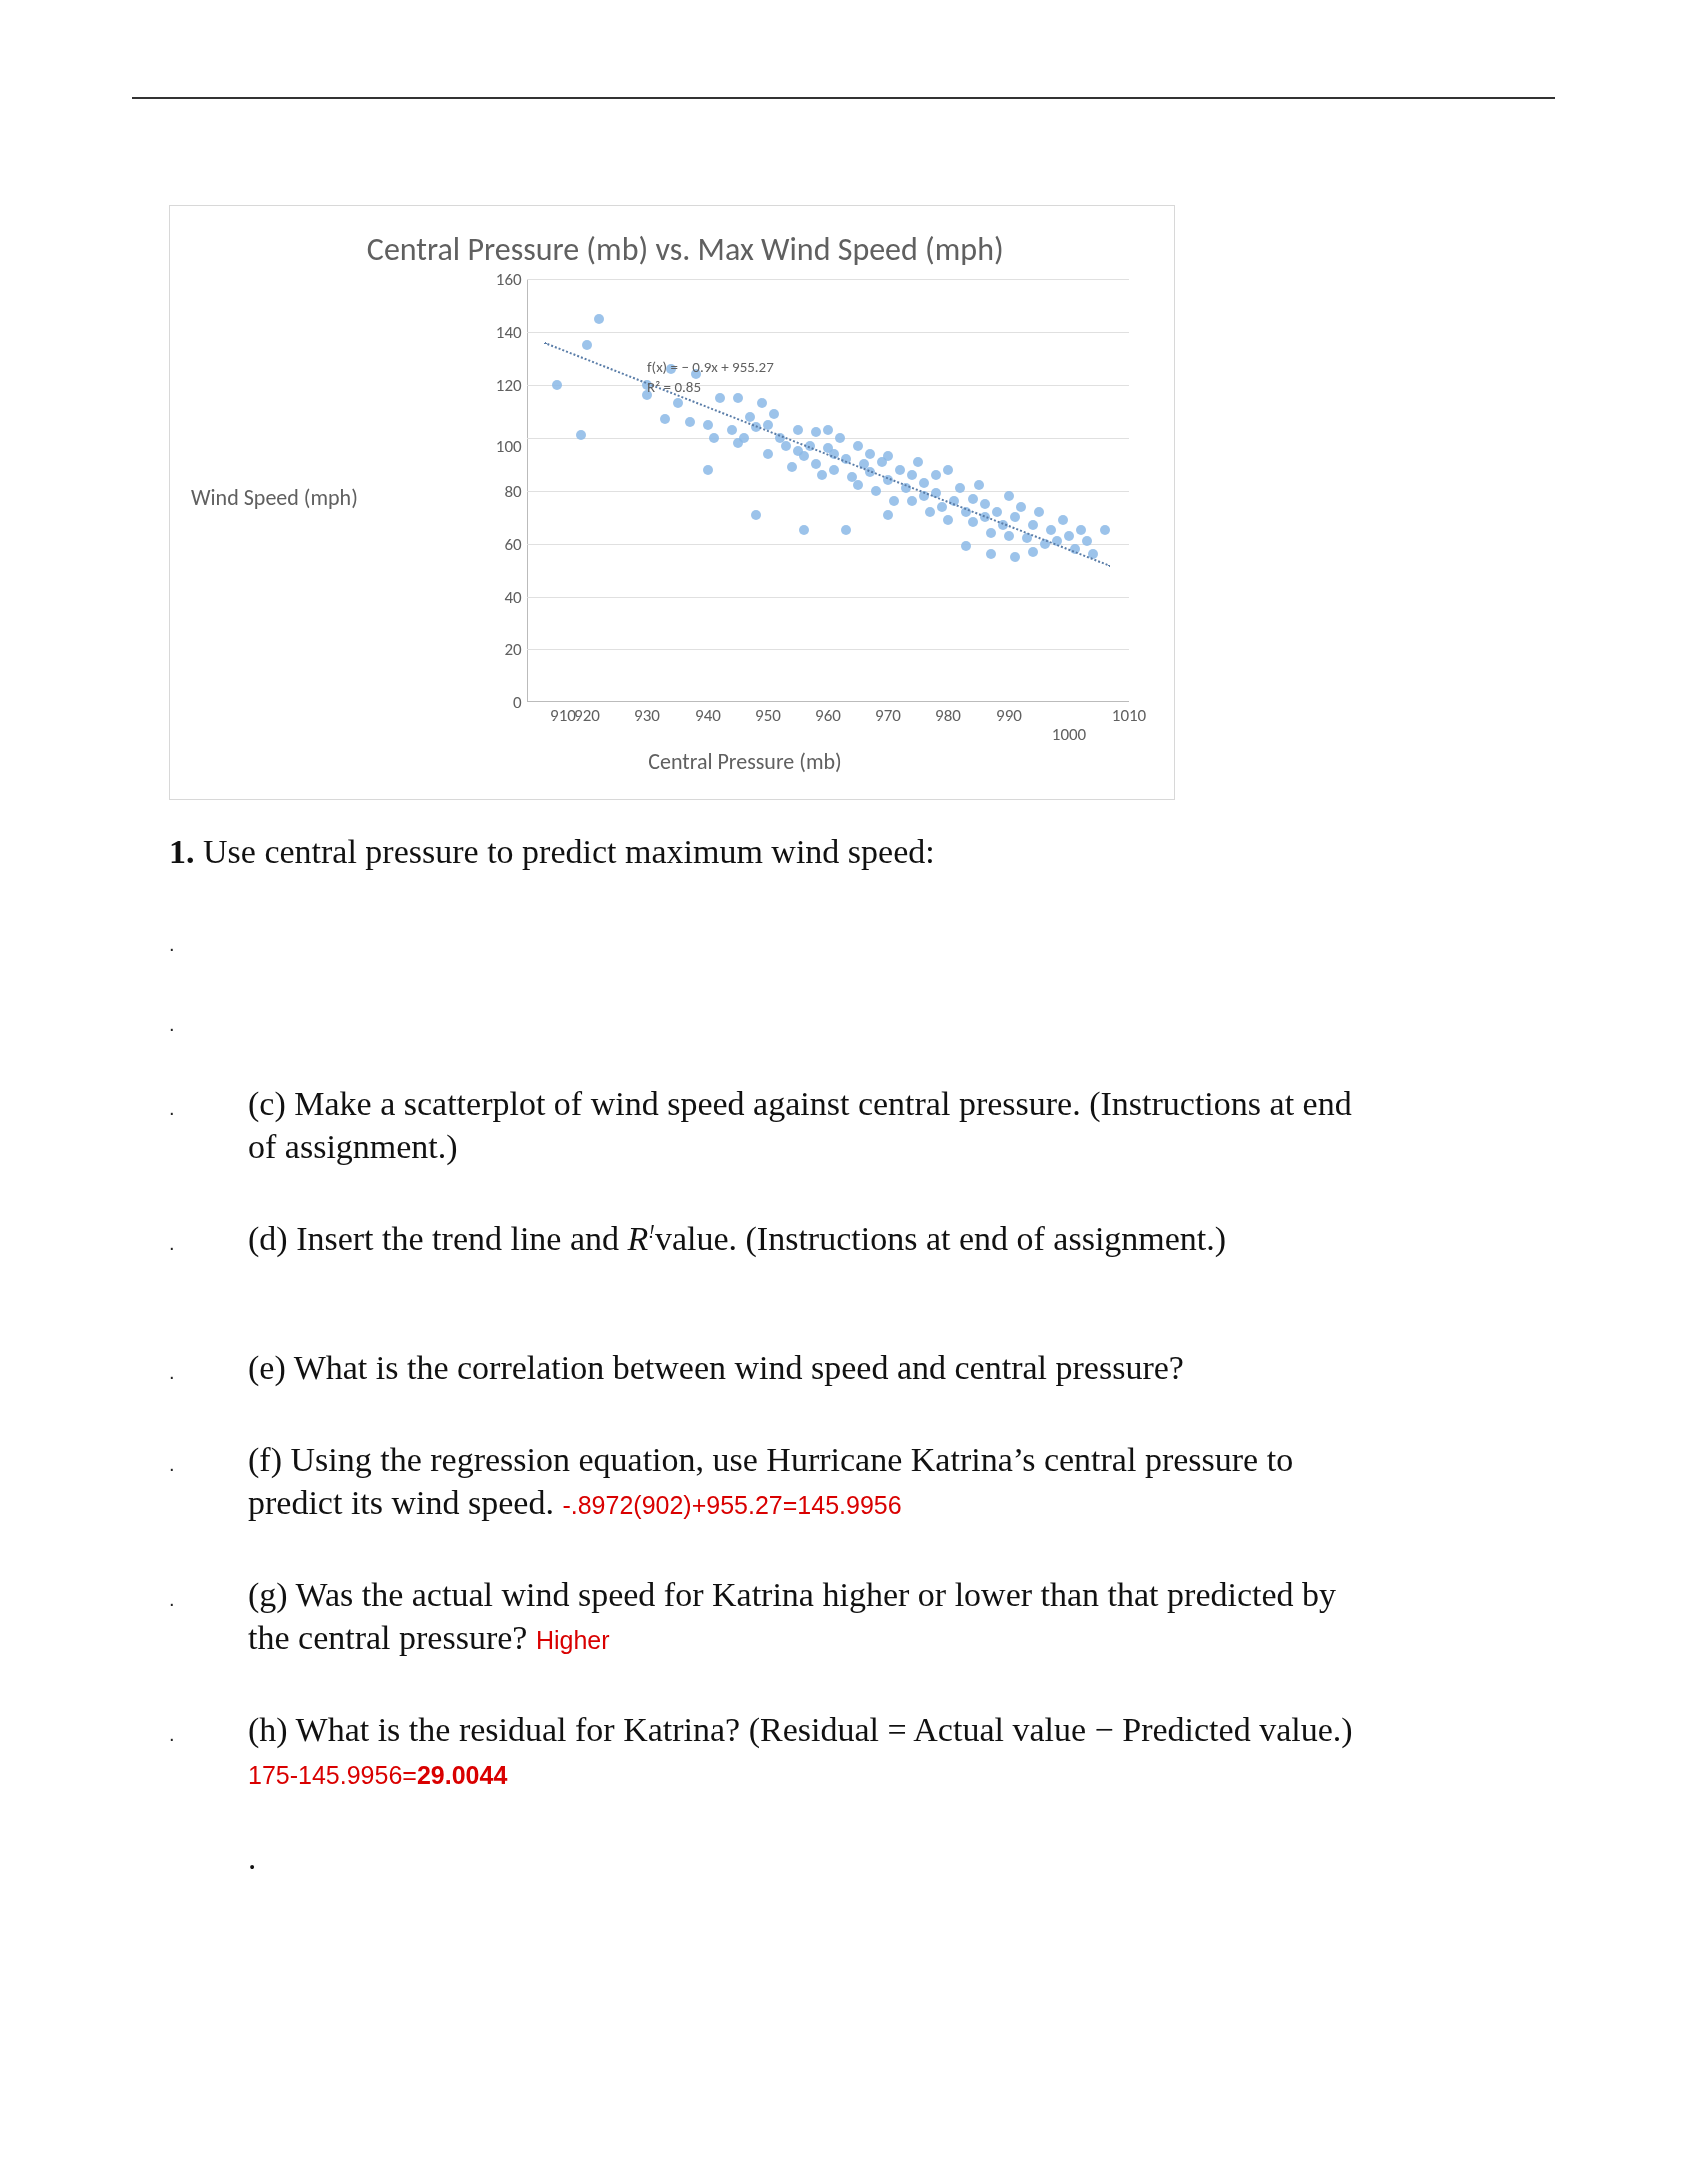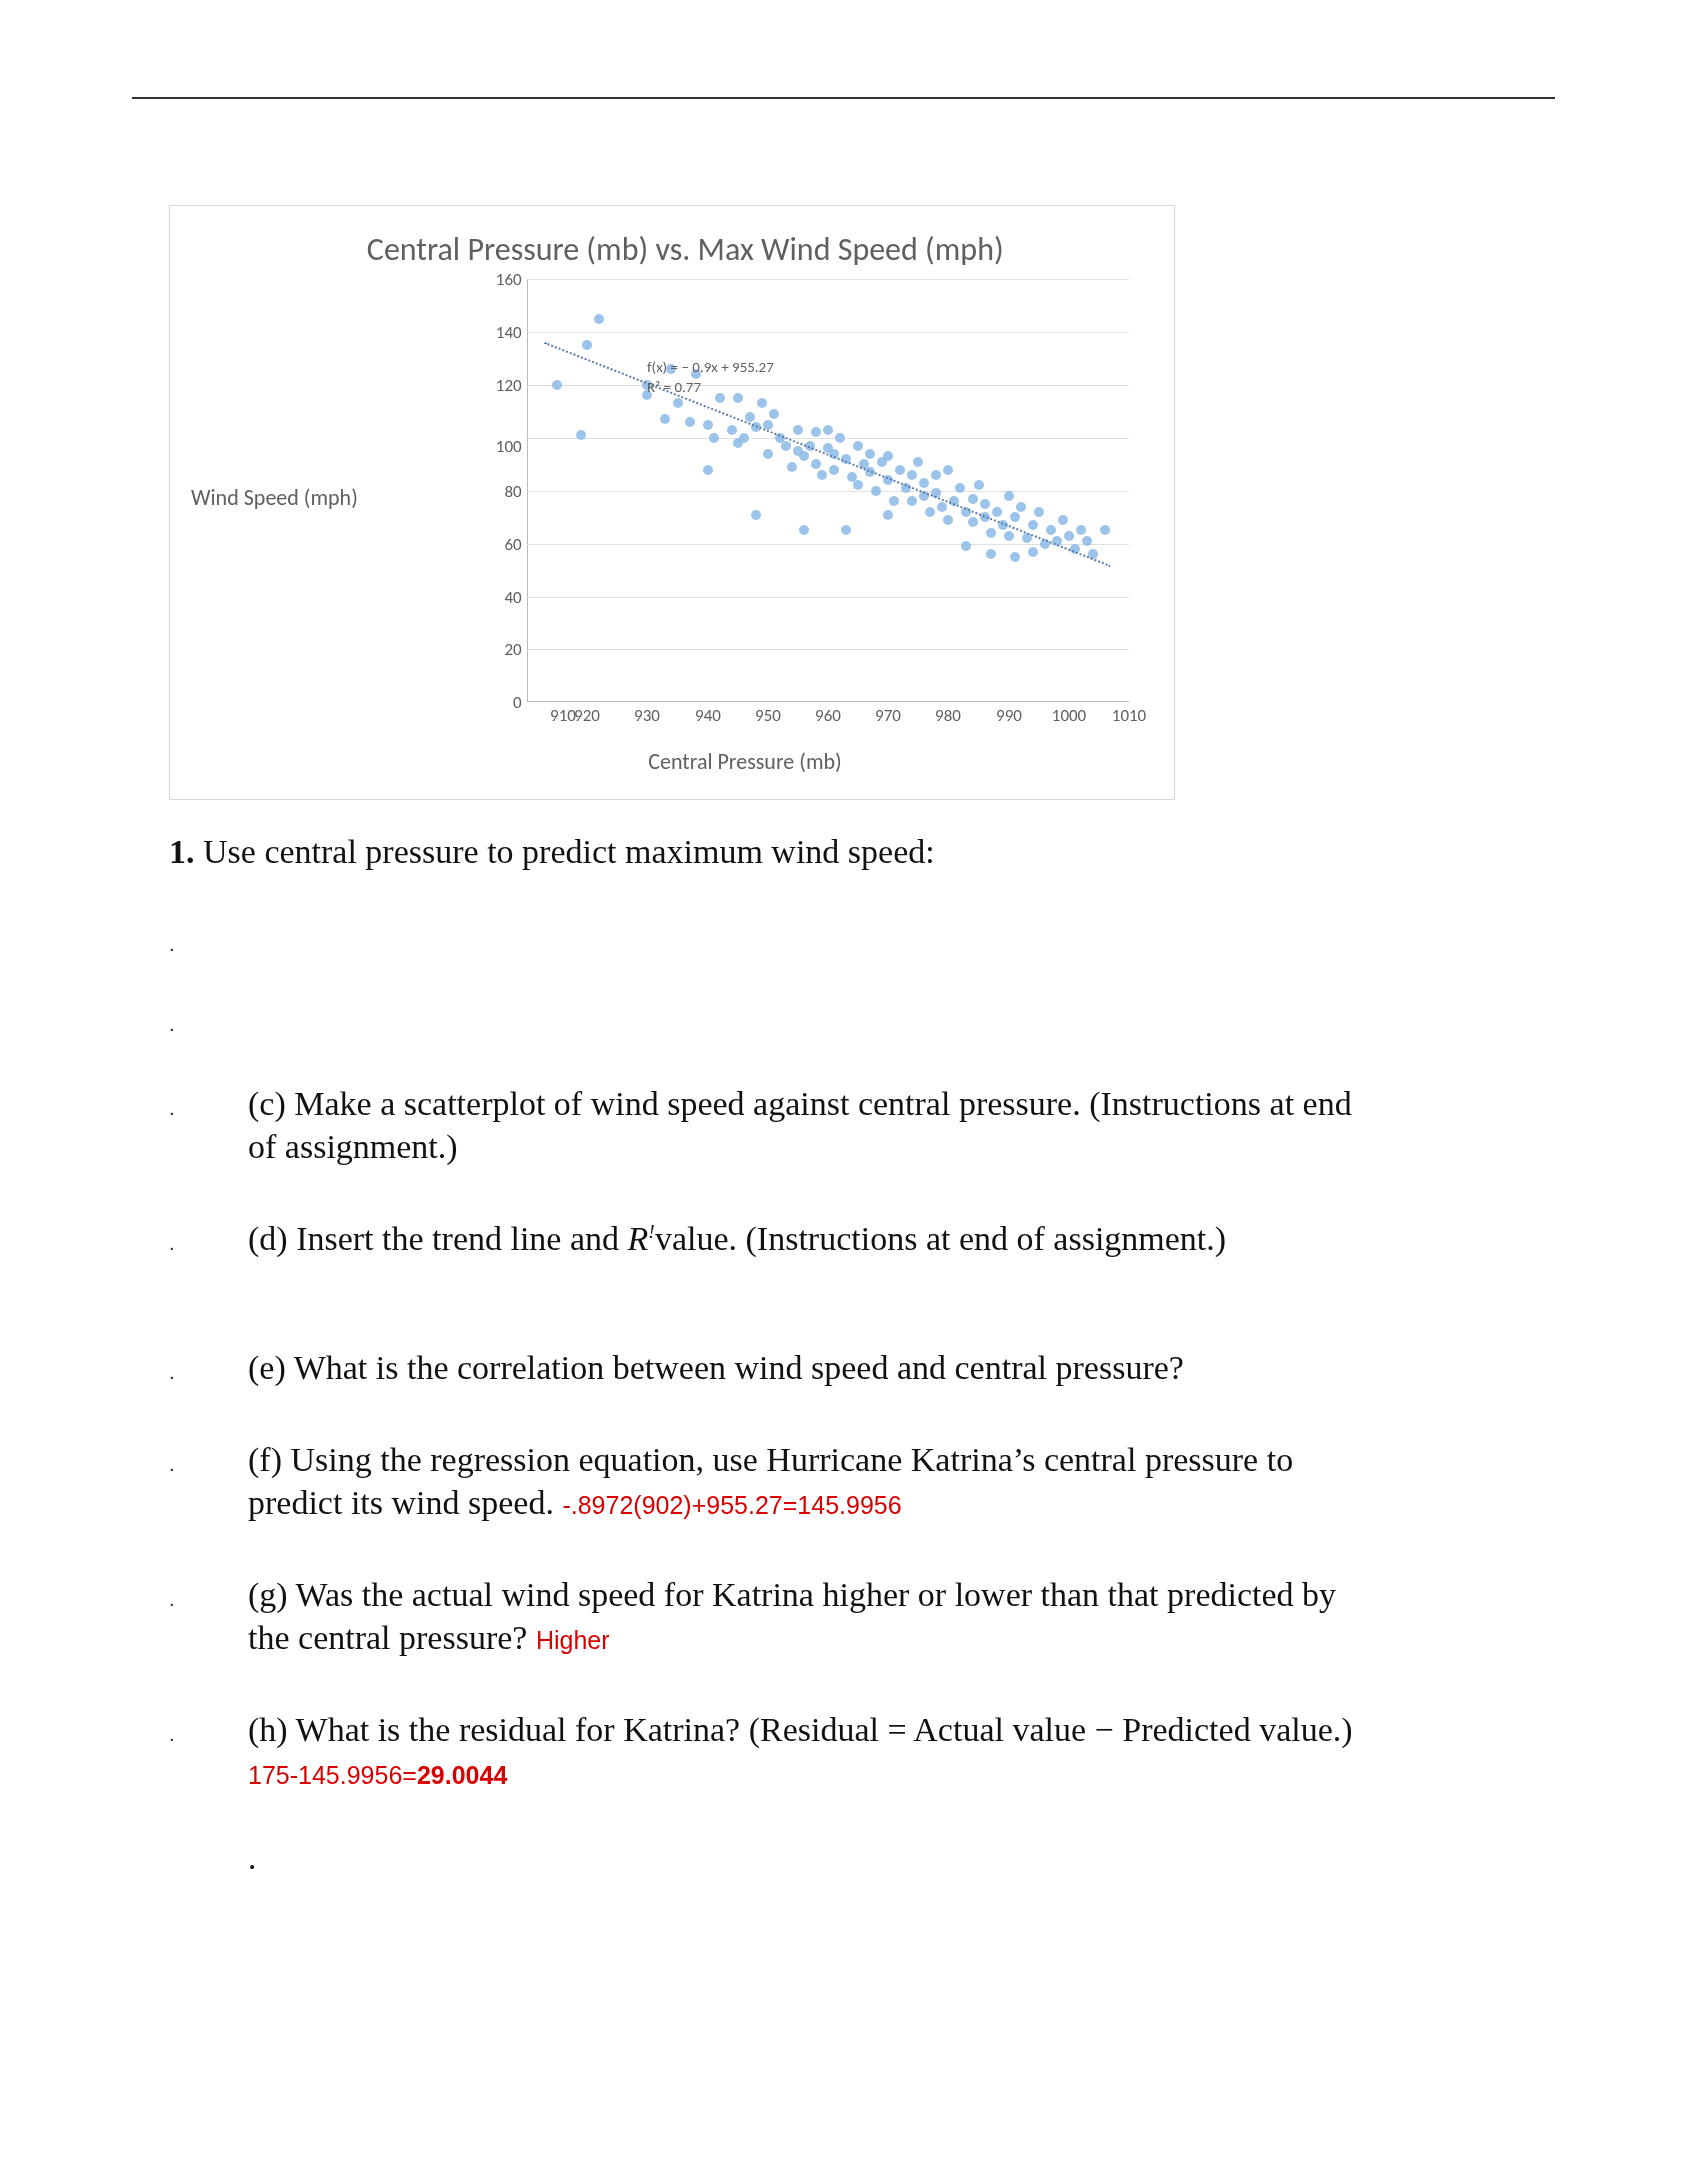--- a/index.html
+++ b/index.html
@@ -228,21 +228,21 @@
         <div class="x-ticks" id="xticks">
             <div class="x-tick" style="left: 0px; margin-left: 36px;">910</div>
             <div class="x-tick" style="left: 60px;">920</div>
             <div class="x-tick" style="left: 120px;">930</div>
             <div class="x-tick" style="left: 181px;">940</div>
             <div class="x-tick" style="left: 241px;">950</div>
             <div class="x-tick" style="left: 301px;">960</div>
             <div class="x-tick" style="left: 361px;">970</div>
             <div class="x-tick" style="left: 421px;">980</div>
             <div class="x-tick" style="left: 482px;">990</div>
-            <div class="x-tick" style="left: 542px;">1000</div>
+            <div class="x-tick" style="left: 542px; margin-top: 19px;">1000</div>
             <div class="x-tick" style="left: 602px;">1010</div>
           </div>
         <div class="plot-axes">
           <div class="axis-line y-axis-line"></div>
           <div class="axis-line x-axis-line"></div>
           <div id="gridh">
               <div class="grid-h" style="top: 370px;"></div>
               <div class="grid-h" style="top: 318px;"></div>
               <div class="grid-h" style="top: 265px;"></div>
               <div class="grid-h" style="top: 212px;"></div>
@@ -351,21 +351,21 @@
             <div class="pt" style="left: 542px; top: 257px;"></div>
             <div class="pt" style="left: 548px; top: 270px;"></div>
             <div class="pt" style="left: 554px; top: 251px;"></div>
             <div class="pt" style="left: 560px; top: 262px;"></div>
             <div class="pt" style="left: 566px; top: 275px;"></div>
             <div class="pt" style="left: 578px; top: 251px;"></div>
           </div>
         <div id="trend" class="trend" style="left: 18px; top: 63px; width: 608px; transform: rotate(21.523deg);"></div>
         <div class="regline-label" id="regline-label" style="left: 120px; top: 78px;">
           <span>f(x) = − 0.9x + 955.27</span><br>
-          <span>R² = 0.77</span>
+          <span>R² = 0.85</span>
         </div>
       </div>
 
       <div class="x-axis-label">Central Pressure (mb)</div>
     </div>
 
     <div class="questions">
 
       <div class="q-line first no-indent">
         <div class="q-text">

